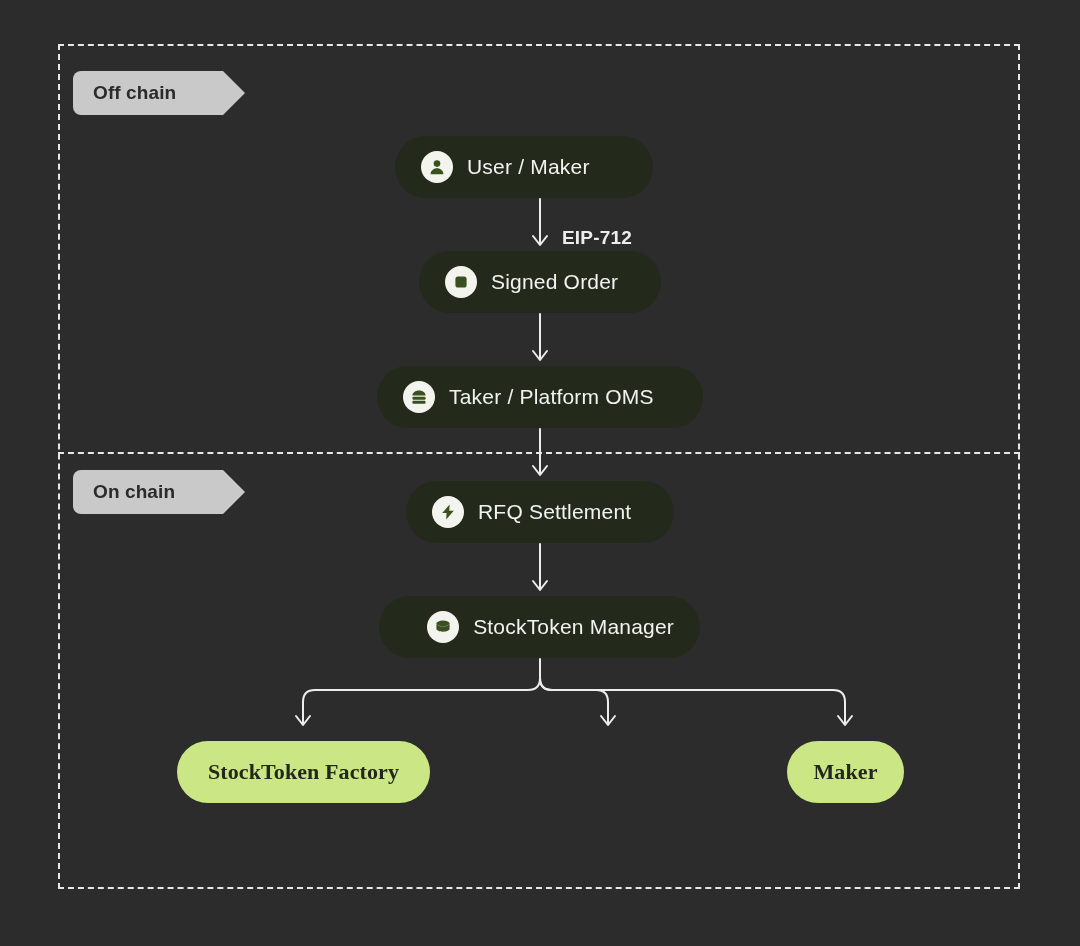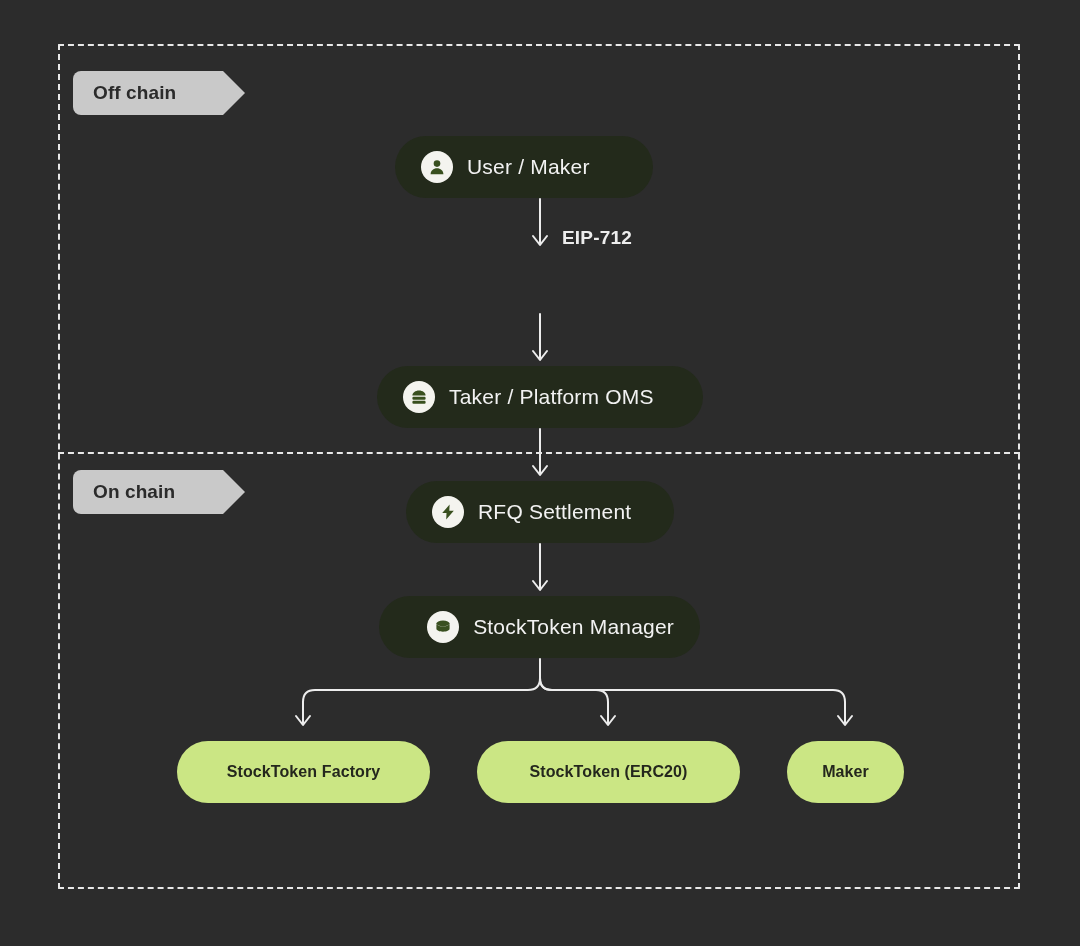--- a/index.html
+++ b/index.html
@@ -87,24 +87,25 @@
     letter-spacing: 0.2px;
   }
   .node.green {
     background: #cbe684;
     color: #23261c;
     height: 62px;
     padding: 0 26px;
     justify-content: center;
   }
   .node.green .node-label {
-    font-size: 16px;
+    font-size: 22px;
     font-weight: bold;
     color: #24271d;
     letter-spacing: 0.1px;
+    font-family: Liberation Serif, serif;
   }
 
   .node-icon {
     width: 32px;
     height: 32px;
     border-radius: 50%;
     background: #f4f4ef;
     display: flex;
     align-items: center;
     justify-content: center;
@@ -187,20 +188,28 @@
   <div class="node dark n-user">
     <span class="node-icon">
       <svg width="20" height="20" viewBox="0 0 20 20">
         <circle cx="10" cy="6.6" r="3.3" fill="#39501f"></circle>
         <path d="M3.6 17.2c0-3.6 2.9-6 6.4-6s6.4 2.4 6.4 6z" fill="#39501f"></path>
       </svg>
     </span>
     <span class="node-label">User / Maker</span>
   </div>
 
+  <div class="node dark n-signed">
+    <span class="node-icon">
+      <svg width="20" height="20" viewBox="0 0 20 20">
+        <rect x="4.4" y="4.4" width="11.2" height="11.2" rx="2.6" fill="#39501f"></rect>
+      </svg>
+    </span>
+    <span class="node-label">Signed Order</span>
+  </div>
 
   <div class="node dark n-rfq">
     <span class="node-icon">
       <svg width="20" height="20" viewBox="0 0 20 20">
         <path d="M11.6 2.6 4.2 11.1h4.3L8.2 17.4l7.6-8.6h-4.5z" fill="#39501f"></path>
       </svg>
     </span>
     <span class="node-label">RFQ Settlement</span>
   </div>
 
@@ -222,21 +231,18 @@
         <path d="M3.4 6.4v5.4c0 1.6 3 2.9 6.6 2.9s6.6-1.3 6.6-2.9V6.4c0 1.6-3 2.9-6.6 2.9S3.4 8 3.4 6.4z" fill="#39501f"></path>
       </svg>
     </span>
     <span class="node-label">StockToken Manager</span>
   </div>
 
   <div class="node green n-factory">
     <span class="node-label">StockToken Factory</span>
   </div>
 
-  <div class="node green n-erc20">
-    <span class="node-label">StockToken (ERC20)</span>
-  </div>
 
   <div class="node green n-vault">
     <span class="node-label">Maker</span>
   </div>
 
 </div>
 
 </body></html>

